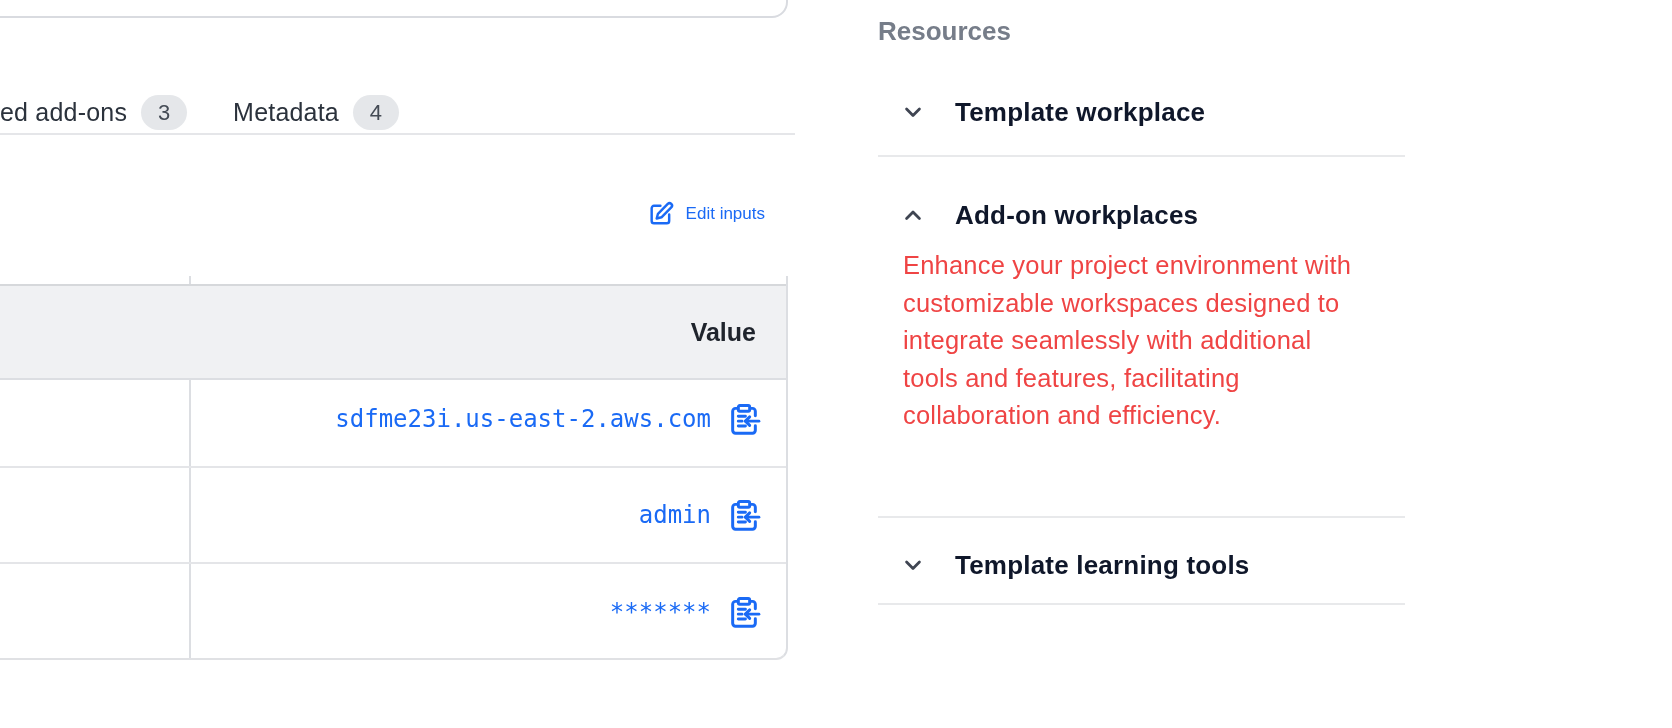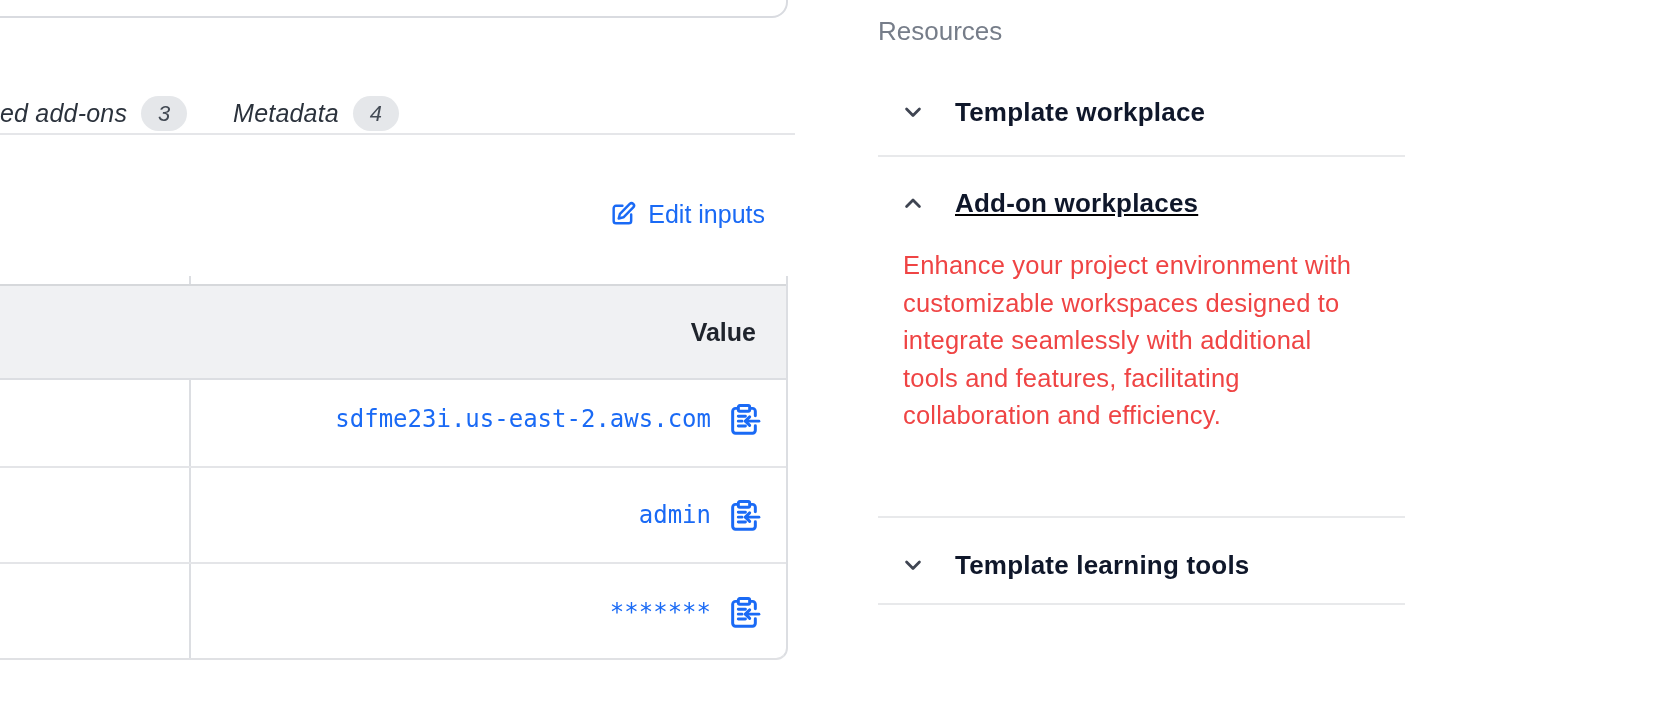--- a/index.html
+++ b/index.html
@@ -10,36 +10,36 @@
     background:#ffffff; overflow:hidden;
   }
 
   
   .card-top {
     position:absolute; left:-40px; top:-64px; width:828px; height:82px;
     border:2px solid #d9dbe0; border-radius:16px; background:#ffffff;
   }
 
   
-  .tabbar { position:absolute; left:0; top:96px; width:795px; height:44px;
-    display:flex; align-items:flex-start; gap:46px;font-style:italic; }
+  .tabbar { position:absolute; left:0; top:86px; width:795px; height:44px;
+    display:flex; align-items:flex-end; gap:46px; }
   .tab { display:flex; align-items:center; gap:14px; cursor:pointer; }
   .tab-label { font-size:25px; color:#2b323c; letter-spacing:.2px; }
   .tab-badge {
     min-width:46px; height:35px; padding:0 13px; border-radius:18px;
     background:#e5e7ea; color:#444b55; font-size:22px;
     display:flex; align-items:center; justify-content:center;
   }
   .tabbar-divider { position:absolute; left:0; top:133px; width:795px; height:2px; background:#e5e6e9; }
 
   
   .edit-row { position:absolute; left:0; top:195px; width:765px; height:38px;
     display:flex; align-items:center; justify-content:flex-end; gap:11px; }
   .edit-row svg { display:block; }
-  .edit-label { font-size:25px; font-weight:500; color:#1a6af5; }
+  .edit-label { font-size:17px; font-weight:500; color:#1a6af5; }
 
   
   .inputs-table {
     position:absolute; left:0; top:276px; width:788px; height:384px;
     border-right:2px solid #dcdee2; border-bottom:2px solid #e0e1e4;
     border-radius:0 0 12px 0;
   }
   .t-header {
     position:absolute; left:0; top:0; width:100%; height:96px;
     background:#f0f1f3; border-top:2px solid #d6d8db; border-bottom:2px solid #dcdee2;
@@ -53,26 +53,26 @@
     border-bottom:2px solid #e4e5e8; background:transparent;
   }
   .t-row:nth-of-type(3) { top:96px; }
   .t-row.r2 { top:192px; }
   .t-row.r3 { top:288px; border-bottom:none; }
   .t-value { font-family:"DejaVu Sans Mono","Liberation Mono",monospace; font-size:24px; color:#1a6af5; }
   .copy-btn { width:36px; height:36px; display:flex; align-items:center; justify-content:center; cursor:pointer; }
 
   
   .resources { position:absolute; left:878px; top:0; width:527px; height:728px; }
-  .res-title { position:absolute; left:0; top:16px; font-size:26px; color:#767d89; }
+  .res-title { position:absolute; left:0; top:16px; font-size:26px; color:#767d89;font-weight:bold; }
   .acc-header { position:absolute; left:0; width:100%; height:38px; display:flex; align-items:center; cursor:pointer; }
   .acc-chevron { position:absolute; left:21px; top:5px; }
   .acc-title { padding-left:77px; font-size:26px; font-weight:700; color:#0f172a; letter-spacing:.2px; }
   .acc-h1 { top:93px; }
-  .acc-h2 { top:184px;text-decoration:underline; }
+  .acc-h2 { top:196px; }
   .acc-h3 { top:546px; }
   .res-divider { position:absolute; left:0; width:527px; height:2px; background:#e8e9eb; }
   .div1 { top:155px; }
   .div2 { top:516px; }
   .div3 { top:603px; }
   .acc-desc {
     position:absolute; left:25px; top:247px; width:468px;
     font-size:25.5px; line-height:37.5px; color:#ef4444; letter-spacing:.2px;
   }
 </style>

